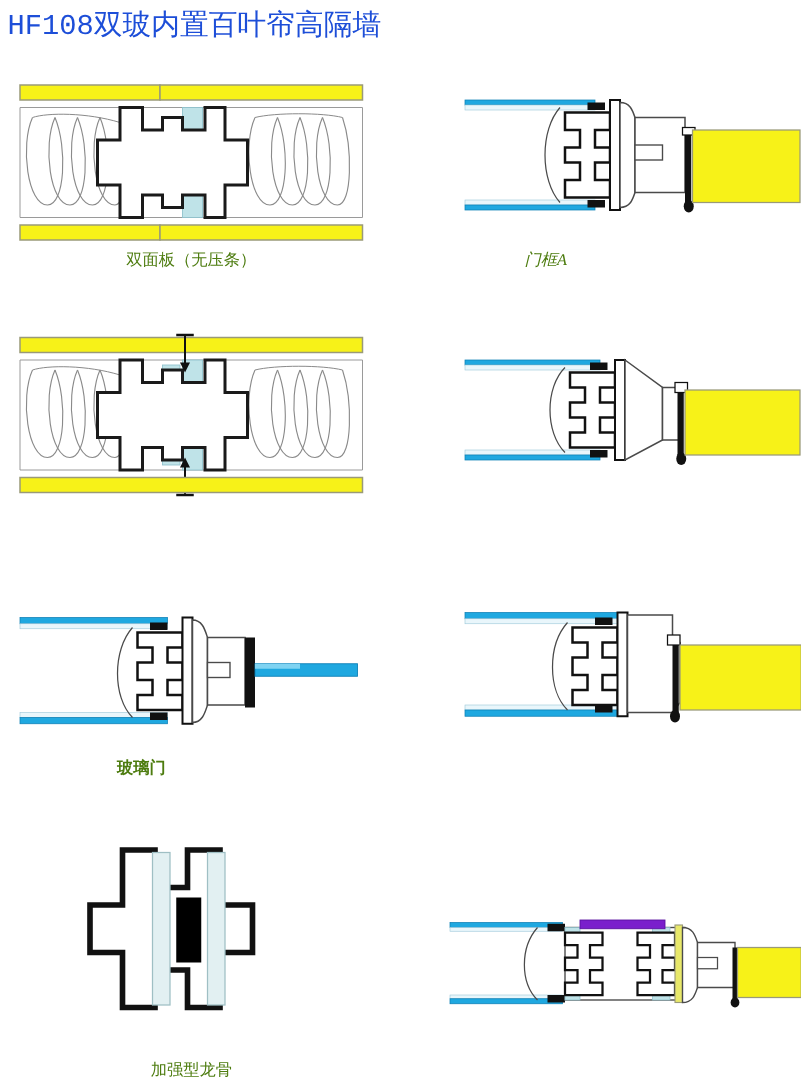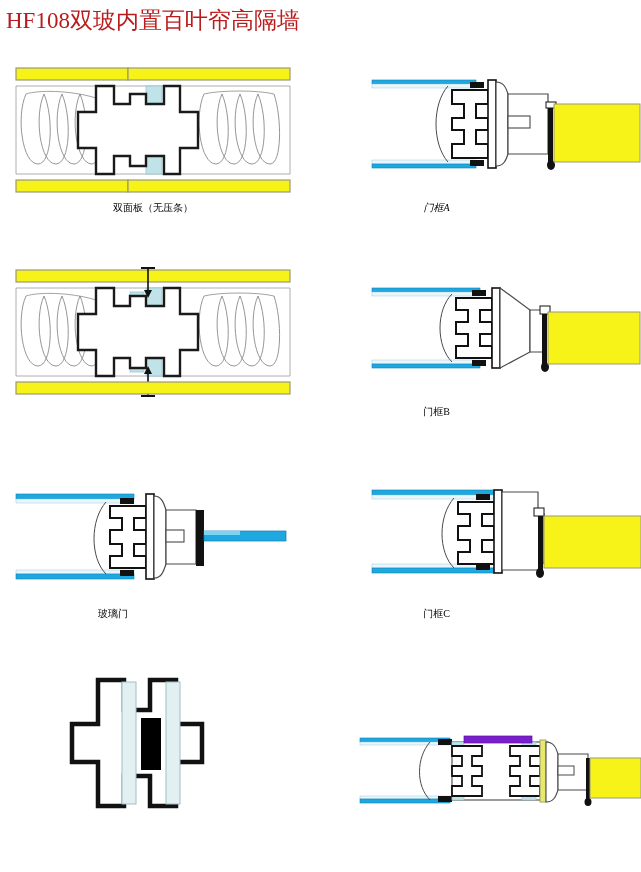--- a/index.html
+++ b/index.html
@@ -5,30 +5,30 @@
 <style>
   html,body{margin:0;padding:0;background:#ffffff;}
   body{
     width:641px;height:872px;position:relative;overflow:hidden;
     font-family:"Liberation Serif","DejaVu Serif",serif;
     color:#111;
   }
   #page-title{
     position:absolute;left:6px;top:6px;
     font-size:23px;line-height:30px;
-    font-family:Liberation Serif, serif;
-    letter-spacing:0px;white-space:nowrap;color:#b91c1c;
+    font-family:Liberation Mono, monospace;
+    letter-spacing:0px;white-space:nowrap;color:#1d4ed8;
   }
   .fig{position:absolute;}
   .fig-canvas{position:absolute;left:0;top:0;}
   .fig-caption{
     position:absolute;width:100%;text-align:center;
-    font-size:10px;line-height:16px;
+    font-size:13px;line-height:16px;
     font-family:"Liberation Serif","DejaVu Serif",serif;
-    color:#000000;white-space:nowrap;
+    color:#4d7c0f;white-space:nowrap;
   }
   svg{display:block;overflow:visible;}
 </style>
 </head>
 <body>
 
 <div id="page-title">HF108双玻内置百叶帘高隔墙</div>
 
 <div class="fig" style="left:8px;top:60px;width:290px;height:160px;">
   <svg class="fig-canvas" width="290" height="150" viewBox="0 0 290 150">
@@ -193,24 +193,23 @@
 
     <path d="M148 26 L178 48 L178 90 L148 106 Z" fill="#ffffff" stroke="#4a4a4a" stroke-width="1.2"></path>
     <path d="M178 48 L192 48 L192 90 L178 90 Z" fill="#ffffff" stroke="#4a4a4a" stroke-width="1.2"></path>
     <g>
       <rect x="190" y="52" width="5" height="50" fill="#111"></rect>
       <rect x="188" y="44" width="10" height="8" fill="#ffffff" stroke="#111" stroke-width="1"></rect>
       <ellipse cx="193" cy="105" rx="4" ry="5" fill="#111"></ellipse>
     </g>
     <rect x="196" y="50" width="92" height="52" fill="#f7f218" stroke="#9a9a78" stroke-width="1"></rect>
   </svg>
-  <div class="fig-caption" style="top:142px;left:-60px;">门框B</div>
-</div>
-
-<div class="fig" style="left:8px;top:466px;width:290px;height:160px;">
+</div>
+
+<div class="fig" style="left:8px;top:466px;width:290px;height:160px;font-weight:bold;">
   <svg class="fig-canvas" width="290" height="150" viewBox="0 0 290 150">
     <g>
       <rect x="8" y="28" width="118" height="5" fill="#1fa8e0" stroke="#0d7fb5" stroke-width="0.6"></rect>
       <rect x="8" y="33" width="118" height="4" fill="#e9f6fb" stroke="#9ec9da" stroke-width="0.5"></rect>
     </g>
     <g>
       <rect x="8" y="104" width="118" height="4" fill="#e9f6fb" stroke="#9ec9da" stroke-width="0.5"></rect>
       <rect x="8" y="108" width="118" height="5" fill="#1fa8e0" stroke="#0d7fb5" stroke-width="0.6"></rect>
     </g>
     <path d="M98 36 C 82 54, 82 92, 98 108" fill="none" stroke="#4a4a4a" stroke-width="1"></path>
@@ -252,35 +251,35 @@
     <rect x="142" y="24" width="8" height="83" fill="#ffffff" stroke="#111" stroke-width="1.6"></rect>
 
     <path d="M150 26 L186 26 L186 42 L192 48 L192 96 L186 104 L150 104 Z" fill="#ffffff" stroke="#4a4a4a" stroke-width="1.2"></path>
     <rect x="182" y="42" width="10" height="8" fill="#ffffff" stroke="#111" stroke-width="1"></rect>
     <g>
       <rect x="186" y="50" width="5" height="54" fill="#111"></rect>
       <ellipse cx="188" cy="107" rx="4" ry="5" fill="#111"></ellipse>
     </g>
     <rect x="192" y="50" width="97" height="52" fill="#f7f218" stroke="#9a9a78" stroke-width="1"></rect>
   </svg>
-  <div class="fig-caption" style="top:140px;left:-60px;">门框C</div>
 </div>
 
 <div class="fig" style="left:8px;top:668px;width:290px;height:200px;">
   <svg class="fig-canvas" width="290" height="150" viewBox="0 0 290 150">
 
     <path d="M58 12 L58 42 L84 42 L84 12 L110 12 L110 56 L136 56 L136 94 L110 94
          L110 138 L84 138 L84 108 L58 108 L58 138 L32 138 L32 94 L6 94 L6 56
          L32 56 L32 12 Z" transform="translate(58,0)" fill="#ffffff" stroke="#111" stroke-width="4.5" stroke-linejoin="miter"></path>
 
     <rect x="114" y="14" width="14" height="122" fill="#e2f0f2" stroke="#9fbfc4" stroke-width="1"></rect>
     <rect x="158" y="14" width="14" height="122" fill="#e2f0f2" stroke="#9fbfc4" stroke-width="1"></rect>
 
     <rect x="133" y="50" width="20" height="52" fill="#000000"></rect>
   </svg>
+  <div class="fig-caption" style="top:180px;">加强型龙骨</div>
 </div>
 
 <div class="fig" style="left:352px;top:712px;width:289px;height:150px;">
   <svg class="fig-canvas" width="289" height="130" viewBox="0 0 289 130">
     <g>
       <rect x="8" y="26" width="90" height="4" fill="#1fa8e0" stroke="#0d7fb5" stroke-width="0.6"></rect>
       <rect x="8" y="30" width="90" height="3" fill="#e9f6fb" stroke="#9ec9da" stroke-width="0.5"></rect>
     </g>
     <g>
       <rect x="8" y="84" width="90" height="3" fill="#e9f6fb" stroke="#9ec9da" stroke-width="0.5"></rect>

